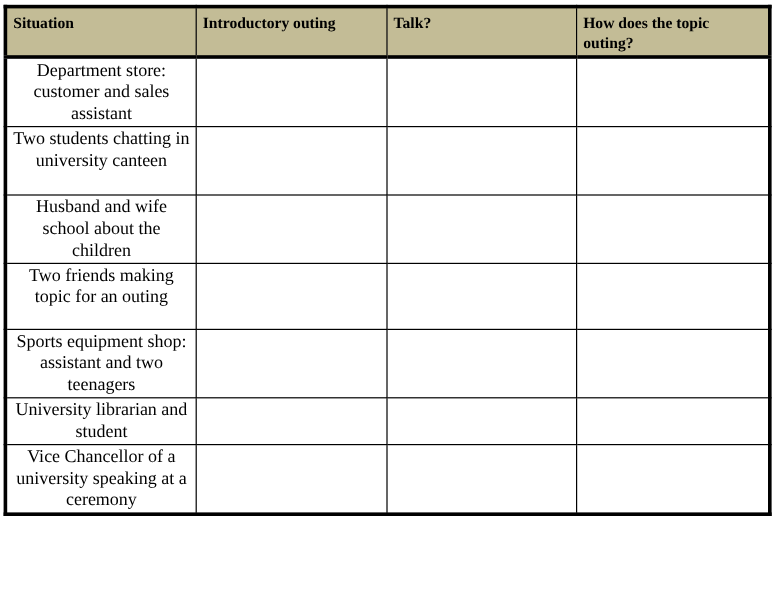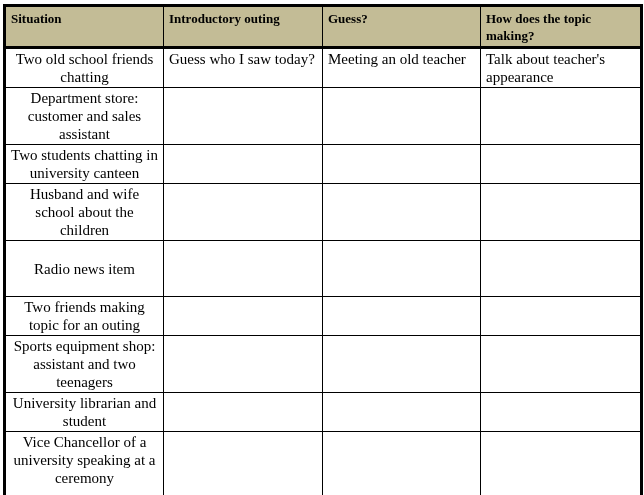--- a/index.html
+++ b/index.html
@@ -72,51 +72,39 @@
     <colgroup>
       <col class="c1">
         <col class="c2">
         <col class="c3">
         <col class="c4">
     </colgroup>
     <thead>
       <tr>
         <th>Situation</th>
         <th>Introductory outing</th>
-        <th>Guess?</th>
-        <th>How does the topic making?</th>
+        <th>Talk?</th>
+        <th>How does the topic outing?</th>
       </tr>
     </thead>
     <tbody>
-      <tr>
-        <td class="sit">Two old school friends chatting</td>
-        <td>Guess who I saw today?</td>
-        <td>Meeting an old teacher</td>
-        <td>Talk about teacher's appearance</td>
-      </tr>
       <tr>
         <td class="sit">Department store: customer and sales assistant</td>
         <td></td>
         <td></td>
         <td></td>
       </tr>
       <tr>
         <td class="sit">Two students chatting in university canteen</td>
         <td></td>
         <td></td>
         <td></td>
       </tr>
       <tr>
         <td class="sit">Husband and wife school about the children</td>
-        <td></td>
-        <td></td>
-        <td></td>
-      </tr>
-      <tr>
-        <td class="sit mid">Radio news item</td>
         <td></td>
         <td></td>
         <td></td>
       </tr>
       <tr>
         <td class="sit">Two friends making topic for an outing</td>
         <td></td>
         <td></td>
         <td></td>
       </tr>

